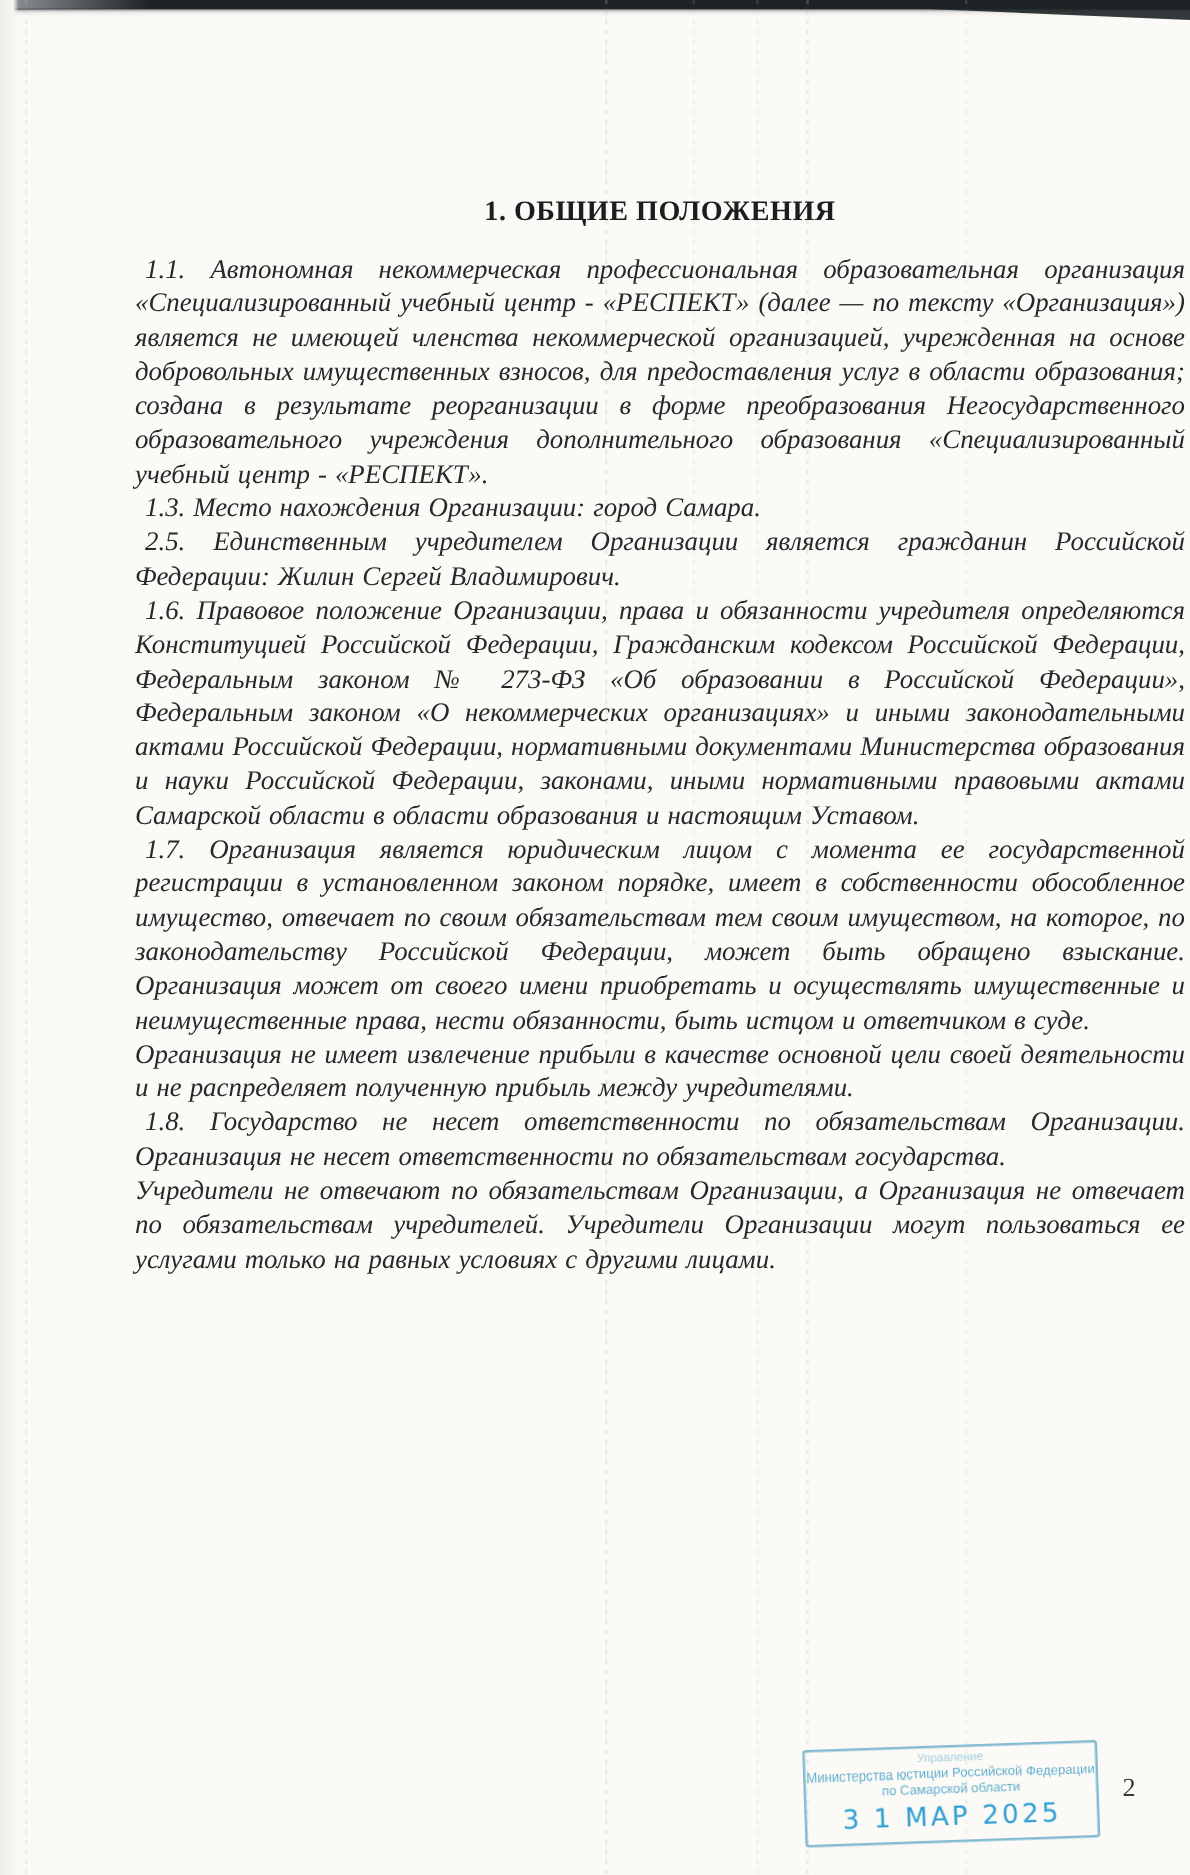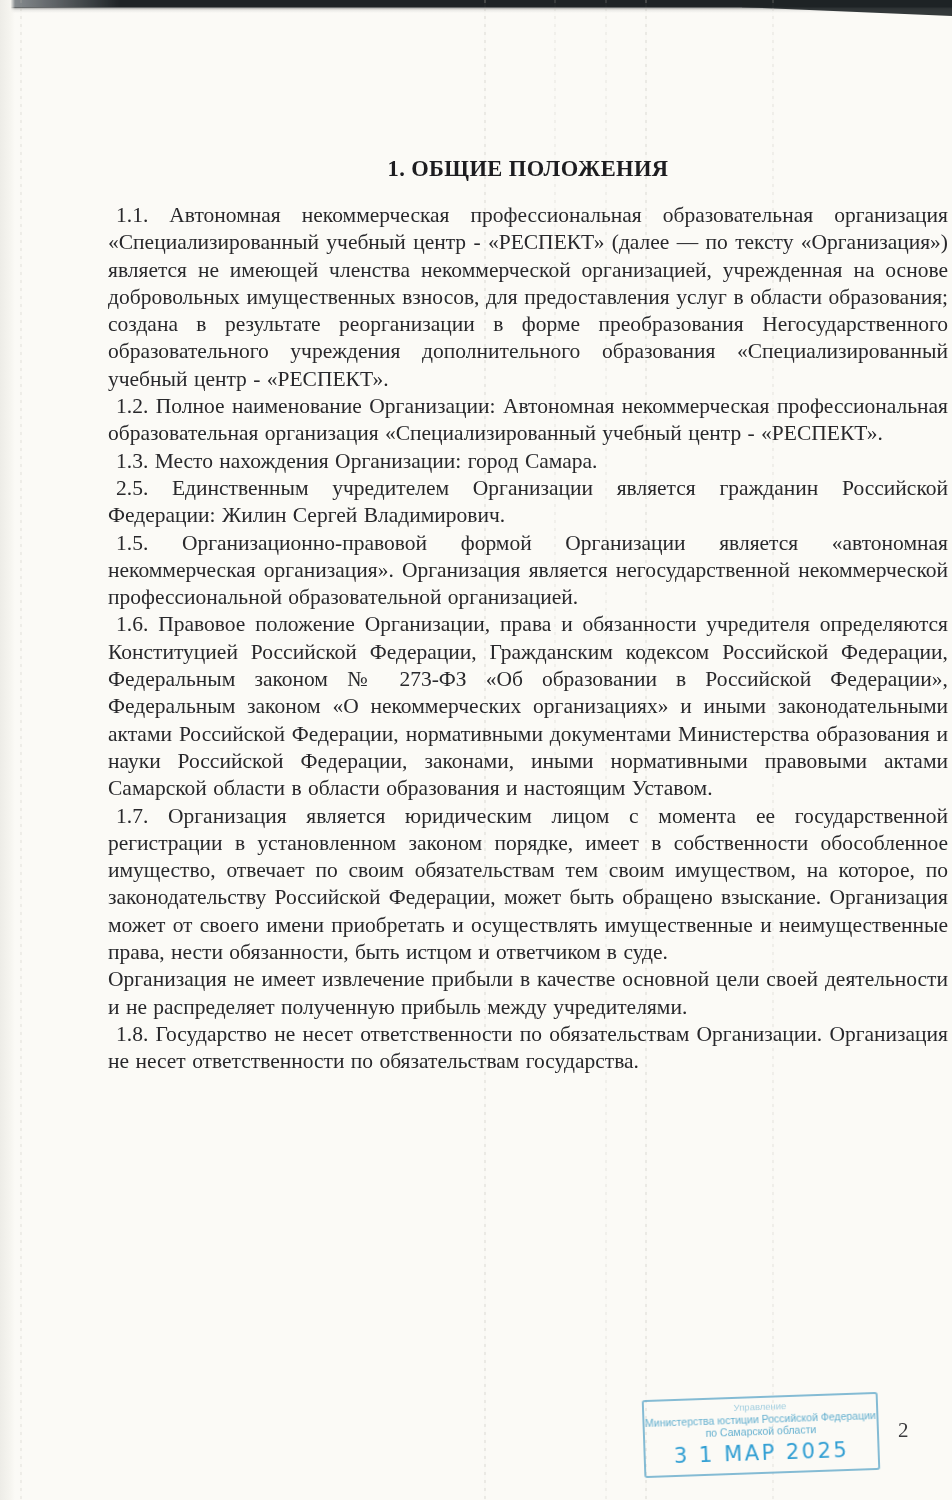--- a/index.html
+++ b/index.html
@@ -63,20 +63,21 @@
     font-size:22.5px;font-weight:bold;line-height:28px;
     text-align:center;margin:0 0 19px 0;
     letter-spacing:.4px;
     color:#1d1d20;
   }
   .para{
     margin:0;
     font-size:21.5px;line-height:27.3px;
     text-align:justify;text-align-last:left;
     word-spacing:1px;
+    font-style:italic;
   }
   .para.indent{text-indent:8px;}
   .para.justify-last{text-align-last:justify;}
   
   .stamp{
     position:absolute;left:643px;top:1396px;width:236px;height:78px;
     border:2px solid rgba(112,176,206,0.85);
     border-radius:3px;
     transform:rotate(-2deg);
     box-sizing:border-box;
@@ -112,28 +113,27 @@
   <div class="crease c1"></div>
   <div class="crease c2"></div>
   <div class="crease c3"></div>
   <div class="crease c4"></div>
   <div class="crease c5"></div>
 
   <div class="content">
     <h1 class="doc-title">1. ОБЩИЕ ПОЛОЖЕНИЯ</h1>
     <div>
         <p class="para indent">1.1. Автономная некоммерческая профессиональная образовательная организация «Специализированный учебный центр - «РЕСПЕКТ» (далее — по тексту «Организация») является не имеющей членства некоммерческой организацией, учрежденная на основе добровольных имущественных взносов, для предоставления услуг в области образования; создана в результате реорганизации в форме преобразования Негосударственного образовательного учреждения дополнительного образования «Специализированный учебный центр - «РЕСПЕКТ».</p>
-        <p class="para indent">1.2. Полное наименование Организации: Автономная некоммерческая профессиональная образовательная организация «Специализированный учебный центр - «РЕСПЕКТ».</p>
         <p class="para indent">1.3. Место нахождения Организации: город Самара.</p>
         <p class="para indent">2.5. Единственным учредителем Организации является гражданин Российской Федерации: Жилин Сергей Владимирович.</p>
-        <p class="para indent">1.5. Организационно-правовой формой Организации является «автономная некоммерческая организация». Организация является негосударственной некоммерческой профессиональной образовательной организацией.</p>
         <p class="para indent">1.6. Правовое положение Организации, права и обязанности учредителя определяются Конституцией Российской Федерации, Гражданским кодексом Российской Федерации, Федеральным законом № 273-ФЗ «Об образовании в Российской Федерации», Федеральным законом «О некоммерческих организациях» и иными законодательными актами Российской Федерации, нормативными документами Министерства образования и науки Российской Федерации, законами, иными нормативными правовыми актами Самарской области в области образования и настоящим Уставом.</p>
         <p class="para indent">1.7. Организация является юридическим лицом с момента ее государственной регистрации в установленном законом порядке, имеет в собственности обособленное имущество, отвечает по своим обязательствам тем своим имуществом, на которое, по законодательству Российской Федерации, может быть обращено взыскание. Организация может от своего имени приобретать и осуществлять имущественные и неимущественные права, нести обязанности, быть истцом и ответчиком в суде.</p>
         <p class="para">Организация не имеет извлечение прибыли в качестве основной цели своей деятельности и не распределяет полученную прибыль между учредителями.</p>
         <p class="para indent">1.8. Государство не несет ответственности по обязательствам Организации. Организация не несет ответственности по обязательствам государства.</p>
+        <p class="para">Учредители не отвечают по обязательствам Организации, а Организация не отвечает по обязательствам учредителей. Учредители Организации могут пользоваться ее услугами только на равных условиях с другими лицами.</p>
       </div>
   </div>
 
   <div class="stamp">
 
     <div class="stamp-line first">Управление</div>
       <div class="stamp-line">Министерства юстиции Российской Федерации</div>
       <div class="stamp-line">по Самарской области</div>
       <div class="stamp-date">3 1 МАР 2025</div>
   </div>

